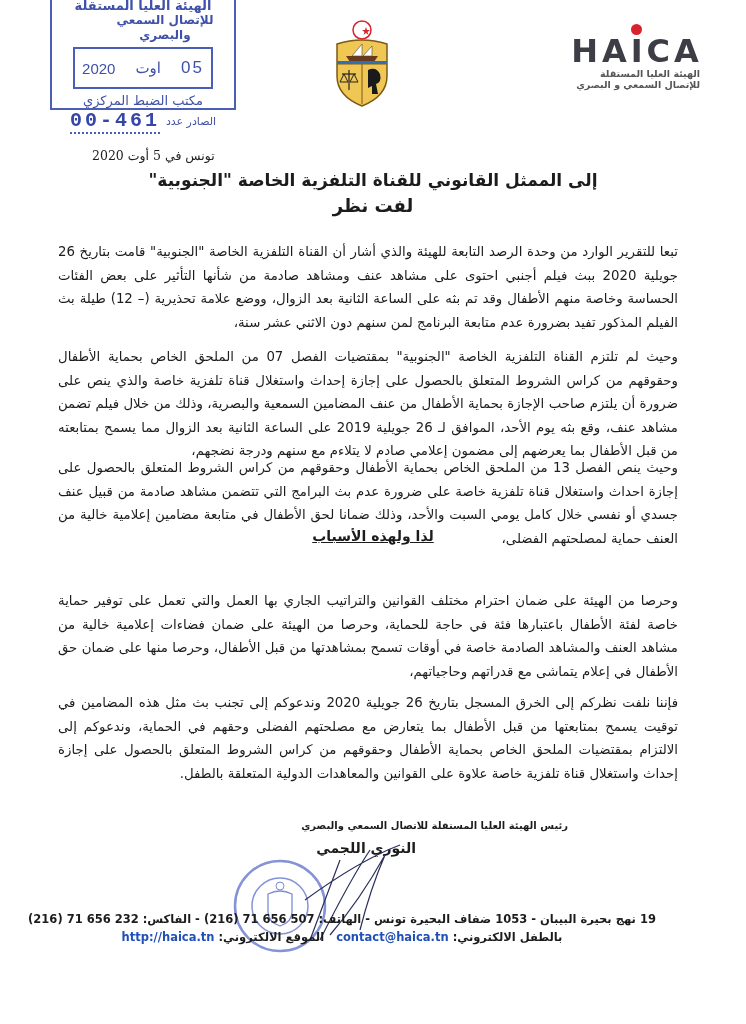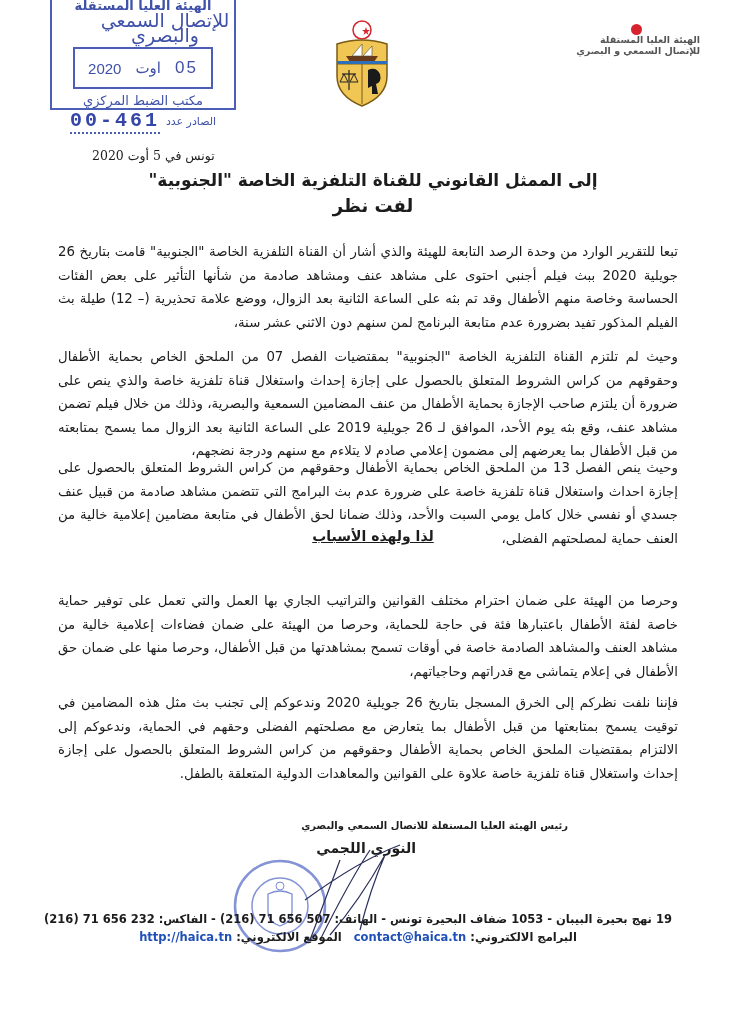--- a/index.html
+++ b/index.html
@@ -9,24 +9,24 @@
   }
   .abs { position: absolute; }
 
   
   .stamp-box {
     left: 50px; top: -6px; width: 182px; height: 112px;
     border: 2px solid #4a5fb5; color: #3f51a8; text-align: center;
     direction: rtl;
   }
   .stamp-line1 { font-size: 13px; line-height: 15px; margin-top: 2px; font-weight: bold; }
-  .stamp-line2 { font-size: 19px; line-height: 15px; font-weight: normal; padding-left: 44px; }
+  .stamp-line2 { font-size: 12px; line-height: 15px; font-weight: bold; padding-left: 44px; }
   .stamp-date {
     margin: 4px auto 0 auto; width: 136px; height: 38px; border: 2px solid #4a5fb5;
-    display: flex; align-items: center; justify-content: center; gap: 14px; direction: ltr;
+    display: flex; align-items: center; justify-content: center; gap: 20px; direction: ltr;
     font-family: "Liberation Sans", sans-serif; font-size: 15px;
   }
   .stamp-date .d { font-size: 17px; letter-spacing: 2px; }
   .stamp-office { font-size: 13px; line-height: 16px; margin-top: 4px; }
   .stamp-num { display: flex; direction: rtl; align-items: center; justify-content: center; gap: 6px; font-size: 11px; }
   .stamp-num .n { direction: ltr; font-family: "Liberation Mono", monospace; font-size: 20px; font-weight: bold; color: #3546a8; letter-spacing: 3px; border-bottom: 2px dotted #4a5fb5; }
 
   
   .coat { left: 332px; top: 18px; width: 60px; height: 90px; }
 
@@ -52,21 +52,21 @@
   .sub { left: 0; width: 746px; top: 528px; text-align: center; direction: rtl; font-weight: bold; font-size: 14px; }
   .sub span { text-decoration: underline; }
   .p4 { top: 589px; }
   .p5 { top: 691px; }
   .sig-title { right: 178px; top: 820px; direction: rtl; font-weight: bold; font-size: 10px; }
   .sig-name { right: 330px; top: 840px; direction: rtl; font-weight: bold; font-size: 14px; }
 
   .seal { left: 232px; top: 858px; width: 96px; height: 96px; }
   .signature { left: 300px; top: 840px; width: 120px; height: 110px; }
 
-  .footer { left: 0; width: 684px; text-align: center; direction: rtl; font-size: 11.5px; font-weight: bold; padding-left: 16px; }
+  .footer { left: 0; width: 684px; text-align: center; direction: rtl; font-size: 11.5px; font-weight: bold; }
   .f1 { top: 912px; }
   .f2 { top: 930px; }
   .footer a { color: #1f4fb7; }
 </style>
 </head>
 <body>
 
 <div class="abs stamp-box">
   <div class="stamp-line1">الهيئة العليا المستقلة</div>
   <div class="stamp-line2">للإتصال السمعي والبصري</div>
@@ -96,20 +96,21 @@
     <line x1="17" y1="52" x2="17" y2="72" stroke="#222" stroke-width="1.2"></line>
     <line x1="10" y1="56" x2="24" y2="56" stroke="#222" stroke-width="1.2"></line>
     <path d="M8 64 L12 56 L16 64 Z M18 64 L22 56 L26 64 Z" fill="none" stroke="#222" stroke-width="1"></path>
     <path d="M36 52 Q44 48 48 56 Q50 64 44 66 L46 76 L40 76 L40 68 L36 70 Z" fill="#1a1a1a"></path>
   </svg>
 </div>
 
 <div class="abs logo">
   <div class="logo-word">
     <span class="logo-dot"></span>
+    <span>HAICA</span>
   </div>
   <div class="logo-ar">الهيئة العليا المستقلة</div>
   <div class="logo-ar">للإتصال السمعي و البصري</div>
 </div>
 
 <div class="abs date-line">تونس في 5 أوت 2020</div>
 
 <div class="abs heading h1">إلى الممثل القانوني للقناة التلفزية الخاصة "الجنوبية"</div>
 <div class="abs heading h2">لفت نظر</div>
 
@@ -135,18 +136,18 @@
 </div>
 
 <div class="abs signature">
   <svg width="120" height="110" viewBox="0 0 120 110">
     <path d="M10 100 L40 20 M20 100 Q50 40 70 10 M30 95 Q60 60 85 15 Q70 50 60 90 M5 60 Q60 20 100 5" fill="none" stroke="#2a2f5a" stroke-width="1.2"></path>
   </svg>
 </div>
 
 <div class="abs footer f1">19 نهج بحيرة البيبان - 1053 ضفاف البحيرة تونس - الهاتف: 507 656 71 (216) - الفاكس: 232 656 71 (216)</div>
 <div class="abs footer f2">
-  <span>البرامج الالكتروني:</span>
+  <span>بالطفل الالكتروني:</span>
   <a>contact@haica.tn</a>
   &nbsp;
   <span>الموقع الالكتروني:</span>
   <a>http://haica.tn</a>
 </div>
 
 </body></html>

